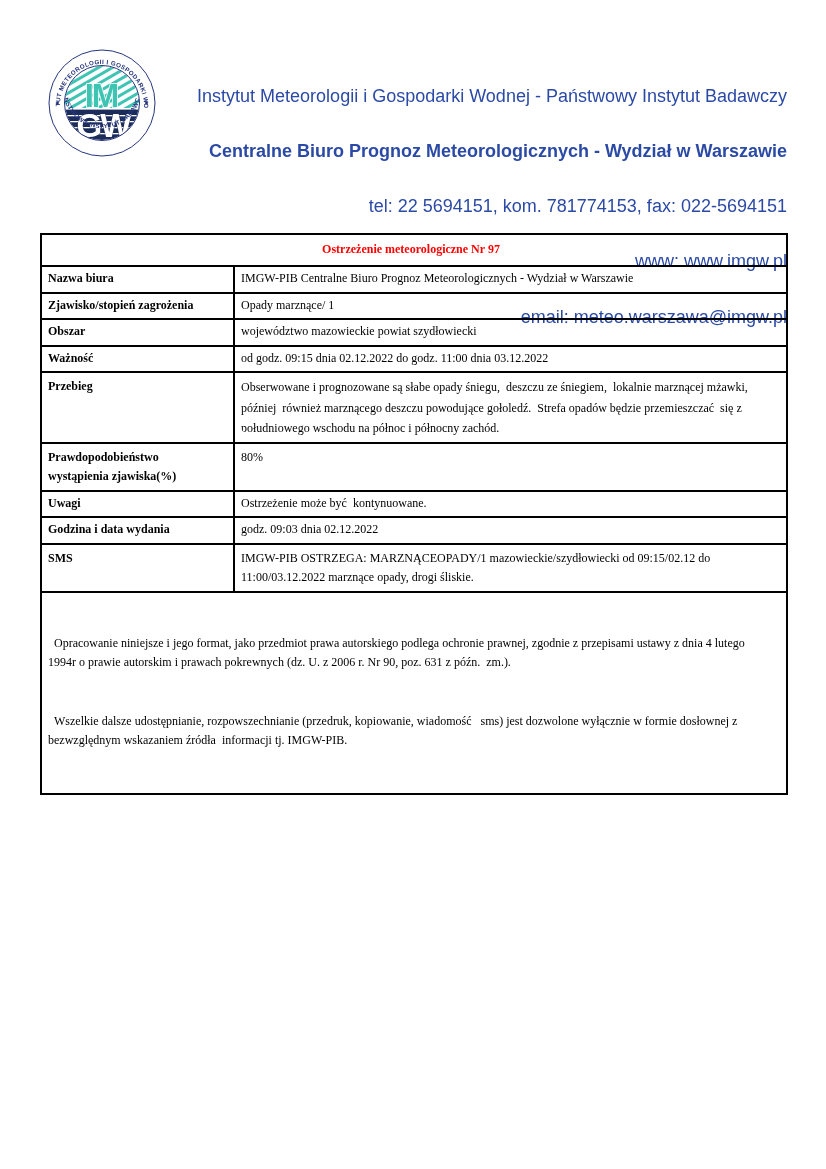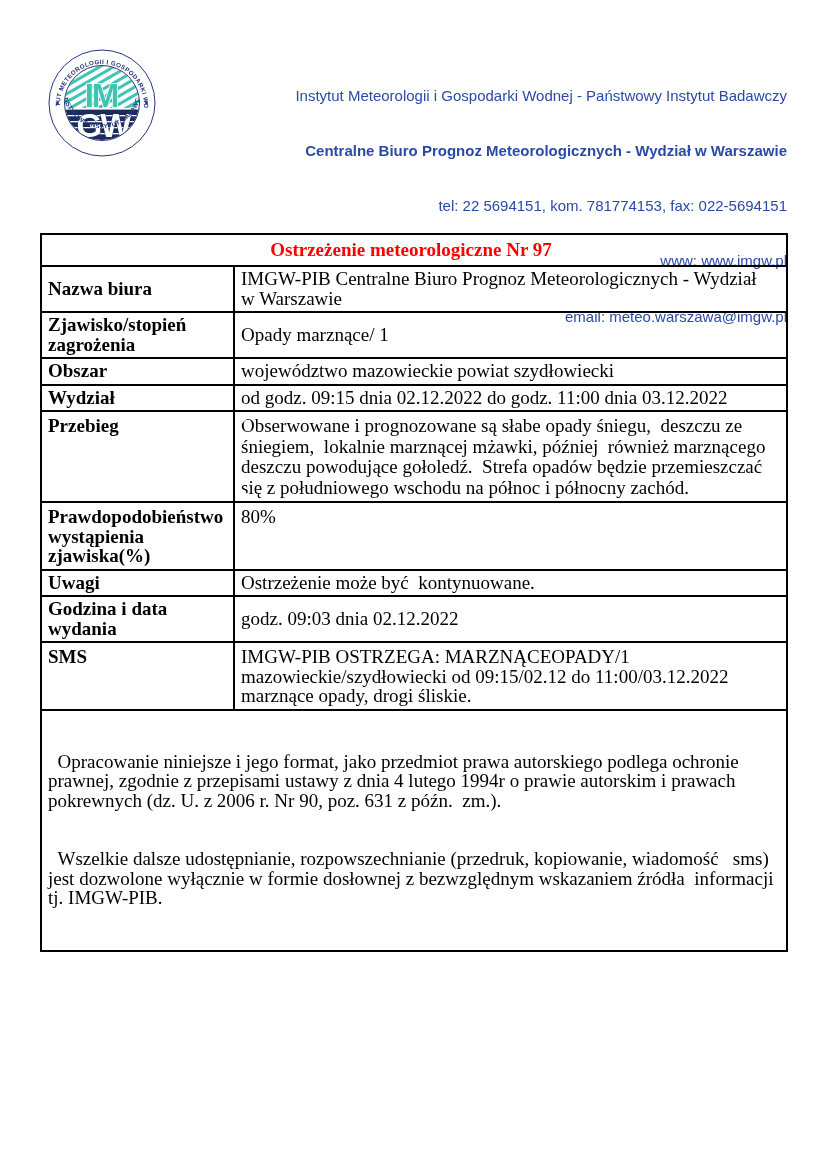--- a/index.html
+++ b/index.html
@@ -21,40 +21,40 @@
     left: 47px;
     right: 39px;
     display: flex;
     justify-content: space-between;
     align-items: flex-start;
   }
   .logo-wrap { width: 110px; height: 110px; flex: 0 0 auto; }
   .head-text {
     text-align: right;
     font-family: "Liberation Sans", sans-serif;
-    font-size: 15px;
+    font-size: 18px;
     line-height: 18.4px;
     color: #2B4AA6;
     white-space: pre-wrap;
     padding-top: 2px;
   }
   .head-text .bold { font-weight: bold; }
   
   table.warning {
     position: absolute;
     top: 233px;
     left: 40px;
     width: 748px;
     border-collapse: collapse;
     table-layout: fixed;
   }
   table.warning td {
     border: 2px solid #000;
     vertical-align: middle;
-    font-size: 19px;
+    font-size: 12px;
     line-height: 19.5px;
     padding: 2px 12px 3px 6px;
     white-space: pre-wrap;
     overflow: hidden;
   }
   td.title-cell {
     text-align: center;
     font-weight: bold;
     font-size: 20px;
     color: #FF0000;
@@ -145,21 +145,21 @@
       </tr>
       <tr>
         <td class="label-cell">Zjawisko/stopień zagrożenia</td>
         <td class="value-cell">Opady marznące/ 1</td>
       </tr>
       <tr>
         <td class="label-cell">Obszar</td>
         <td class="value-cell"><span>województwo mazowieckie </span><span class="bold-part">powiat szydłowiecki</span></td>
       </tr>
       <tr>
-        <td class="label-cell">Wydział</td>
+        <td class="label-cell">Ważność</td>
         <td class="value-cell">od godz. 09:15 dnia 02.12.2022 do godz. 11:00 dnia 03.12.2022</td>
       </tr>
       <tr class="row-tall row-przebieg">
         <td class="label-cell">Przebieg</td>
         <td class="value-cell">Obserwowane i prognozowane są słabe opady śniegu,  deszczu ze śniegiem,  lokalnie marznącej mżawki, później  również marznącego deszczu powodujące gołoledź.  Strefa opadów będzie przemieszczać  się z południowego wschodu na północ i północny zachód.</td>
       </tr>
       <tr class="row-tall">
         <td class="label-cell">Prawdopodobieństwo wystąpienia zjawiska(%)</td>
         <td class="value-cell">80%</td>
       </tr>

